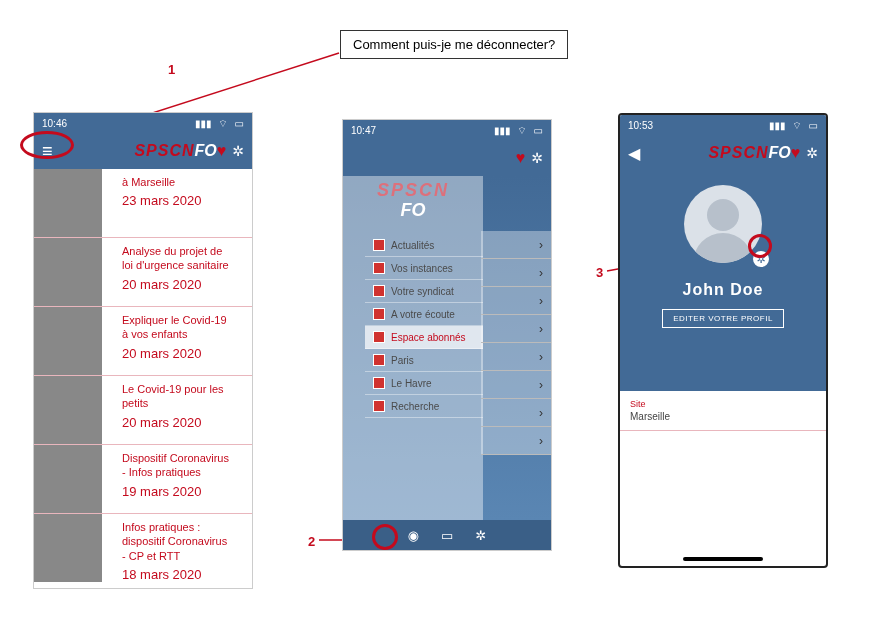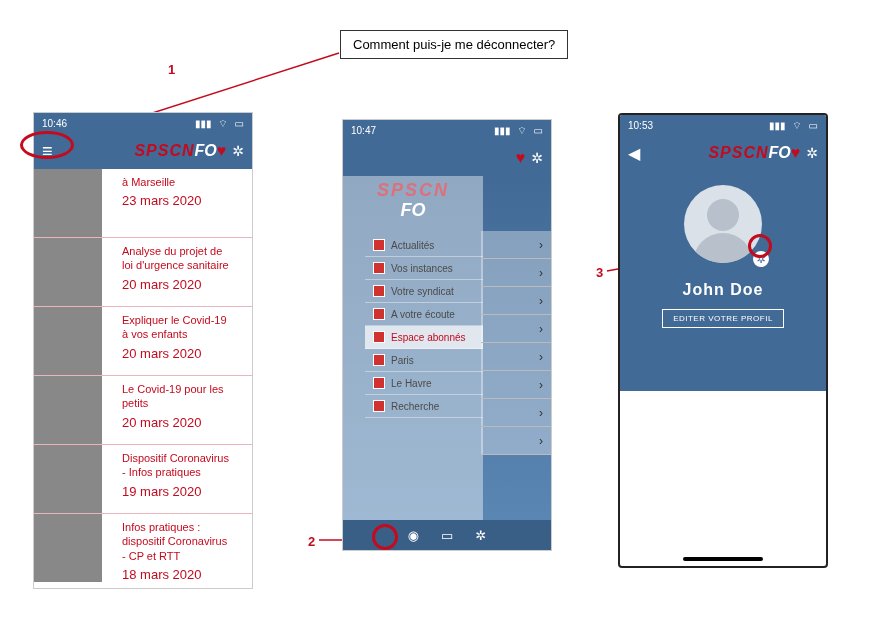--- a/index.html
+++ b/index.html
@@ -471,16 +471,20 @@
     </span>
     <span class="heart">♥</span>
     <span class="gear">✲</span>
   </div>
   <div class="profile-area">
     <div class="avatar"></div>
     <div class="avatar-gear">✲</div>
     <div class="username">John Doe</div>
     <button class="edit-btn">EDITER VOTRE PROFIL</button>
   </div>
+  <div class="info-block">
+    <div class="label">Site</div>
+    <div class="value">Marseille</div>
+  </div>
   <div class="home-indicator"></div>
 </div>
 
 <div class="ring" style="left:748px; top:234px; width:24px; height:24px;"></div>
 
 </body></html>

